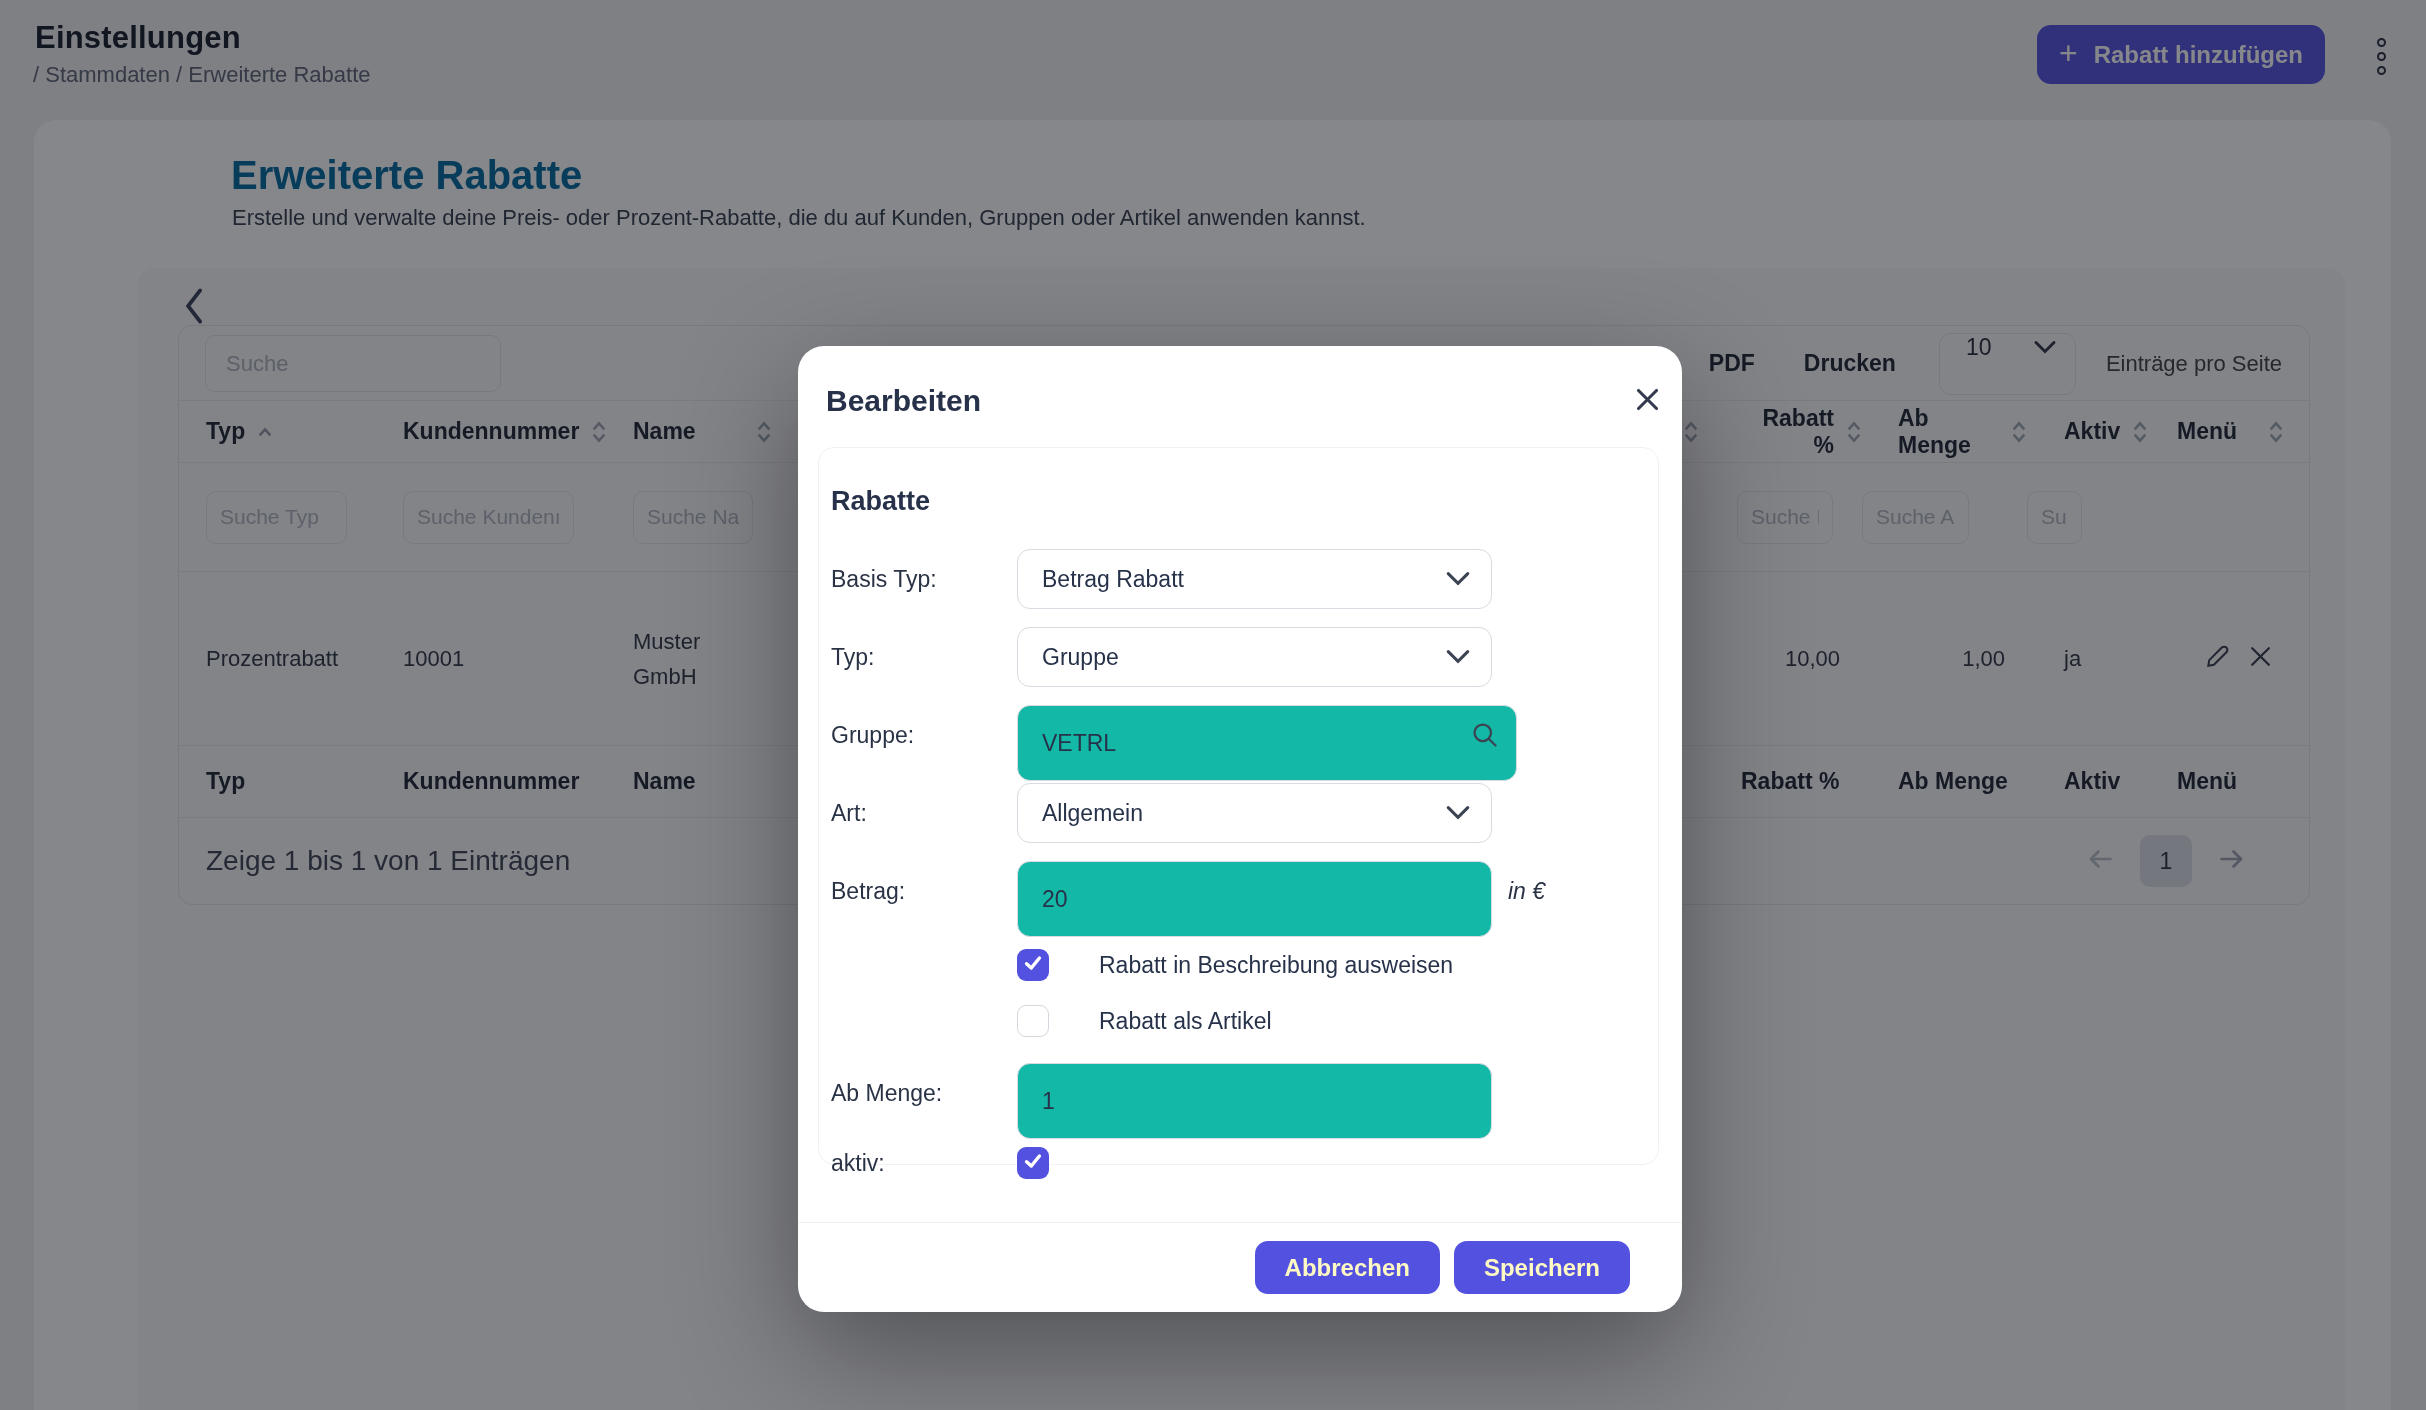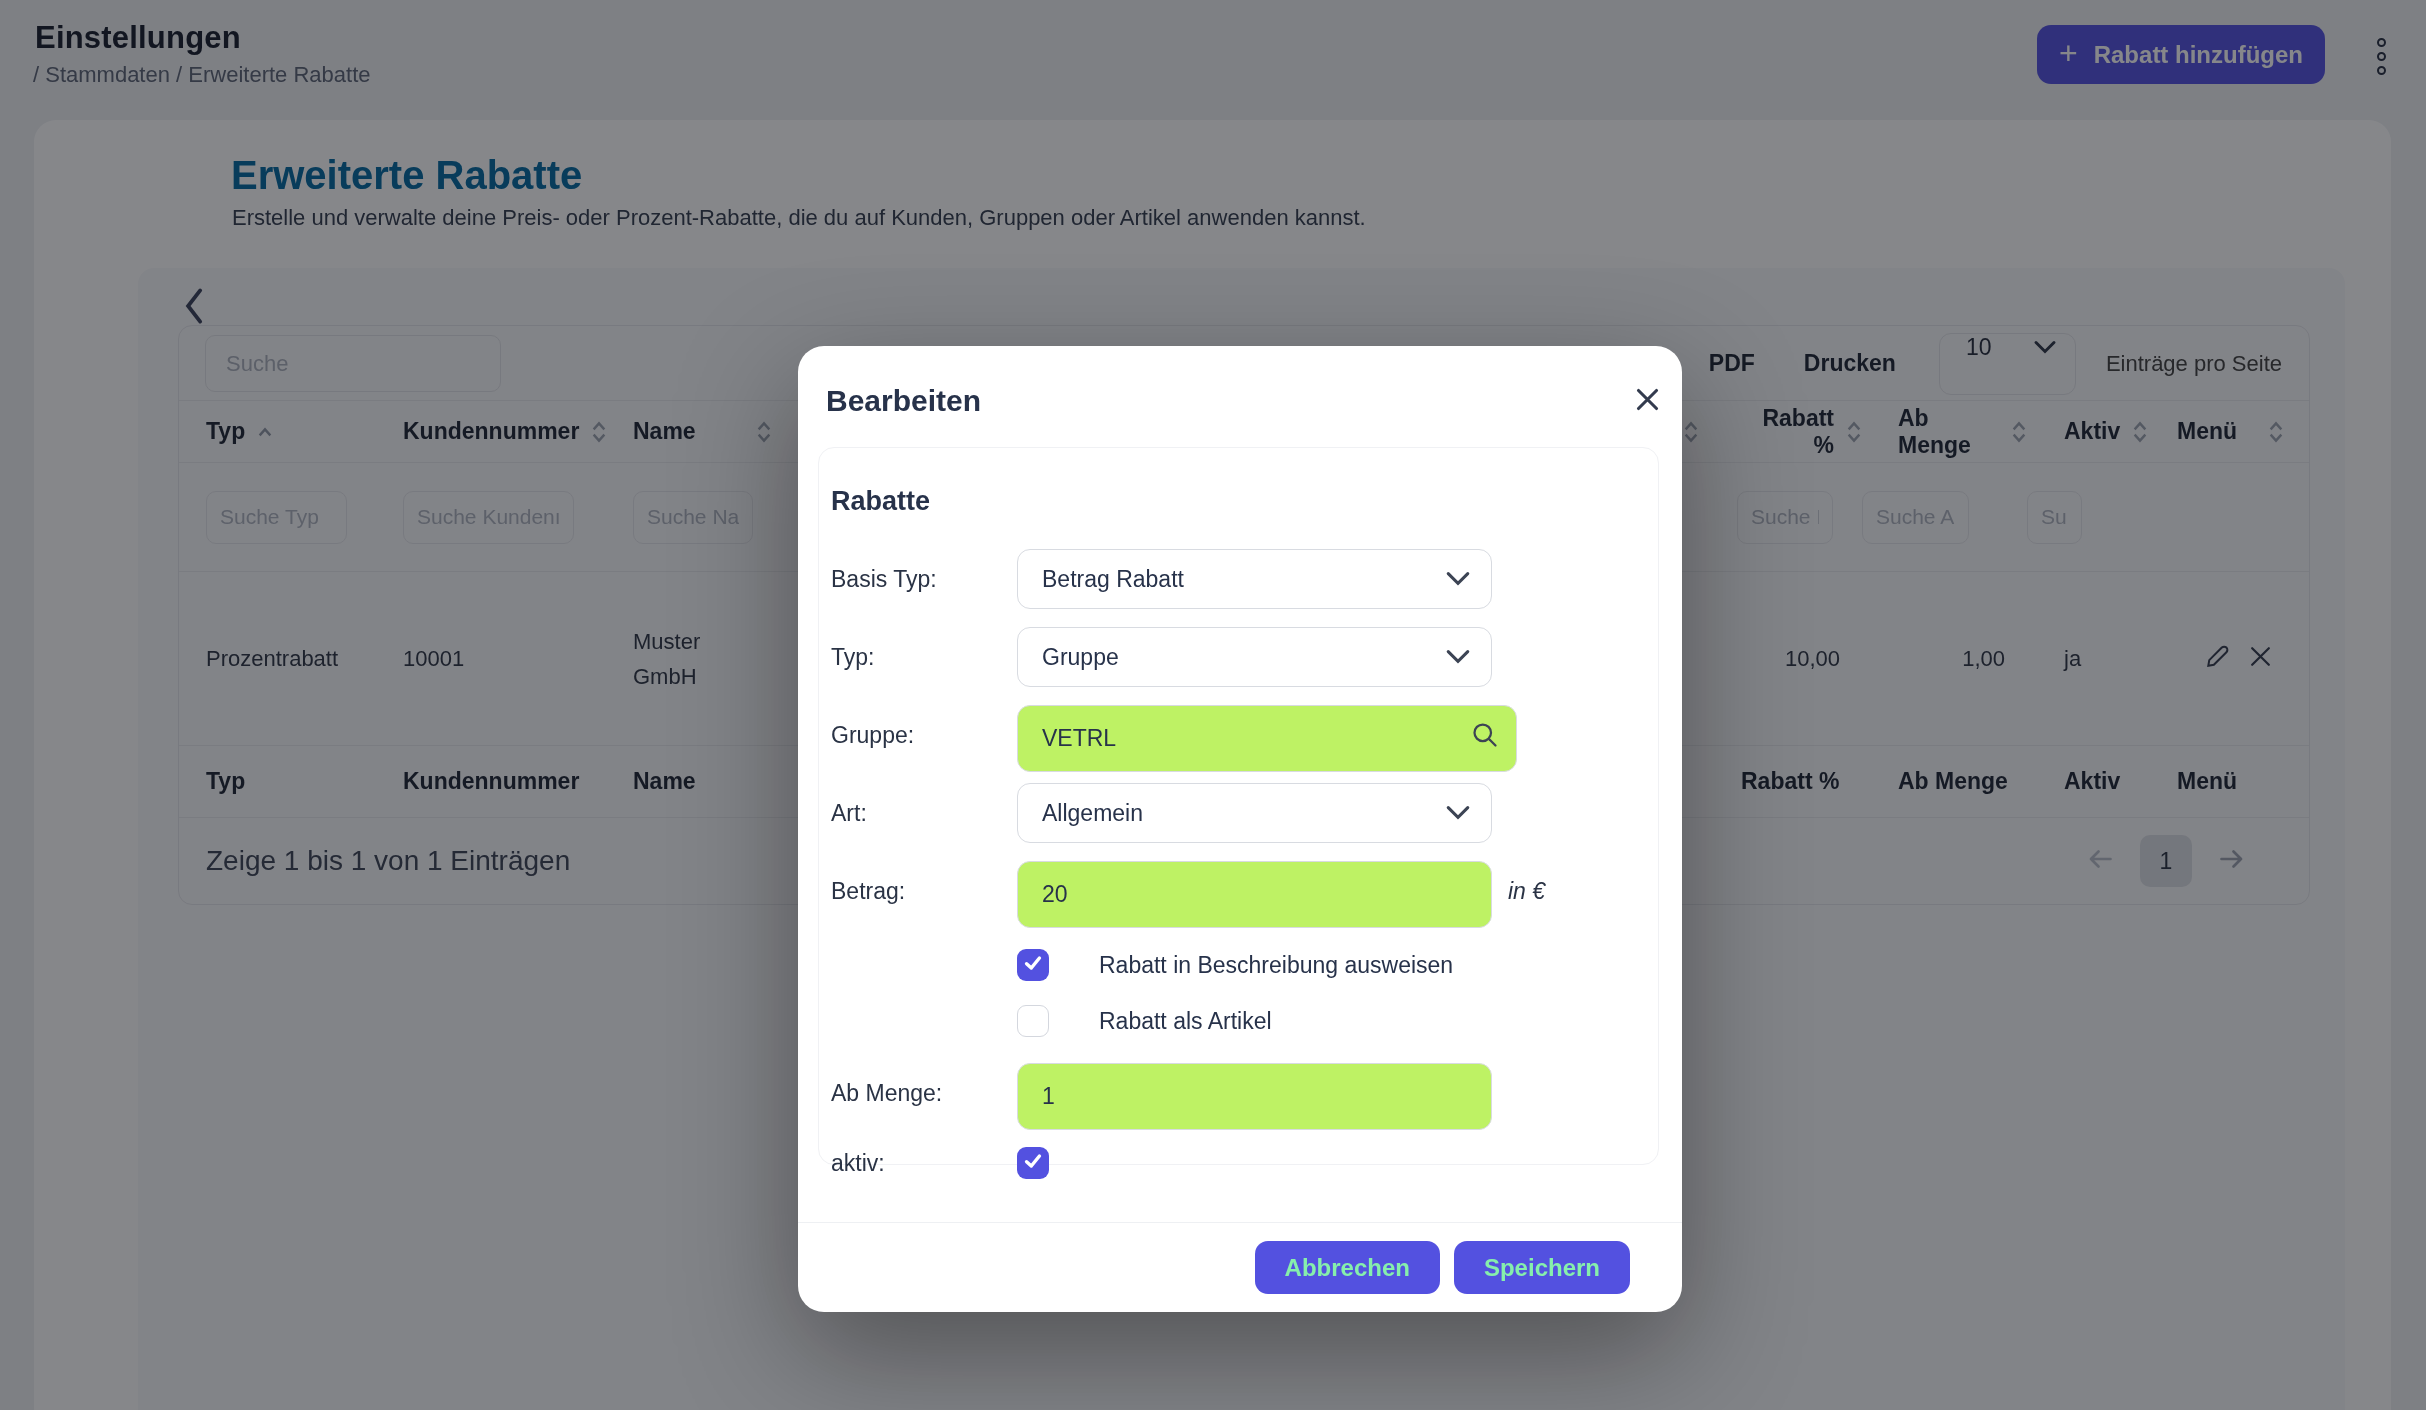--- a/index.html
+++ b/index.html
@@ -106,37 +106,37 @@
 
   .form-row { display:flex; align-items:center; margin-bottom:18px; }
   .form-row.chk { margin-bottom:24px; }
   .form-label { width:186px; flex-shrink:0; font-size:23px; color:#2a3345; }
   .indent { padding-left:186px;gap:24px; }
 
   .field { position:relative; height:60px; }
   .selectbox { width:475px; border:1.5px solid #d8dbe1; border-radius:13px; cursor:pointer;
     display:flex; align-items:center; justify-content:space-between; padding:0 20px 0 24px;
     font-size:23px; color:#27324a; background:#fff; }
-  .textfield { border:1.5px solid #d8dbe1; border-radius:13px; background:#bef264;
-    font-size:23px; font-family:inherit; color:#27324a; padding:0 24px; outline:none; height:67px; }
+  .textfield { border:1.5px solid #d8dbe1; border-radius:13px; background:#14b8a6;
+    font-size:23px; font-family:inherit; color:#27324a; padding:0 24px; outline:none; height:76px; }
   .w-gruppe { width:500px; padding-right:56px; }
   .w-std { width:475px; }
   .field .search-glyph { position:absolute; right:17px; top:15px; }
   .suffix { font-size:23px; font-style:italic; color:#2a3345; margin-left:16px; }
 
   .checkbox { width:32px; height:32px; border-radius:9px; flex-shrink:0; cursor:pointer;
     display:flex; align-items:center; justify-content:center; }
   .checkbox.on { background:#5351e0; }
   .checkbox.off { background:#fff; border:1.5px solid #d4d7de; }
   .chk-label { font-size:23px; color:#27324a; margin-left:26px; }
 
   .modal-footer { position:absolute; left:0; right:0; bottom:0; height:90px;
     border-top:1.5px solid #eef0f3; display:flex; align-items:center; justify-content:flex-end;
     gap:14px; padding-right:52px; }
-  .m-btn { height:53px; border:none; border-radius:13px; background:#5351e0; color:#86efac;
+  .m-btn { height:53px; border:none; border-radius:13px; background:#5351e0; color:#fef9c3;
     font-size:24px; font-weight:600; font-family:inherit; cursor:pointer; padding:0 30px; }
 </style>
 </head>
 <body>
 
 <div class="top-header">
   <div class="page-title">Einstellungen</div>
   <div class="breadcrumb">/ Stammdaten / Erweiterte Rabatte</div>
   <button class="add-btn">
     <span class="plus-glyph">+</span>

